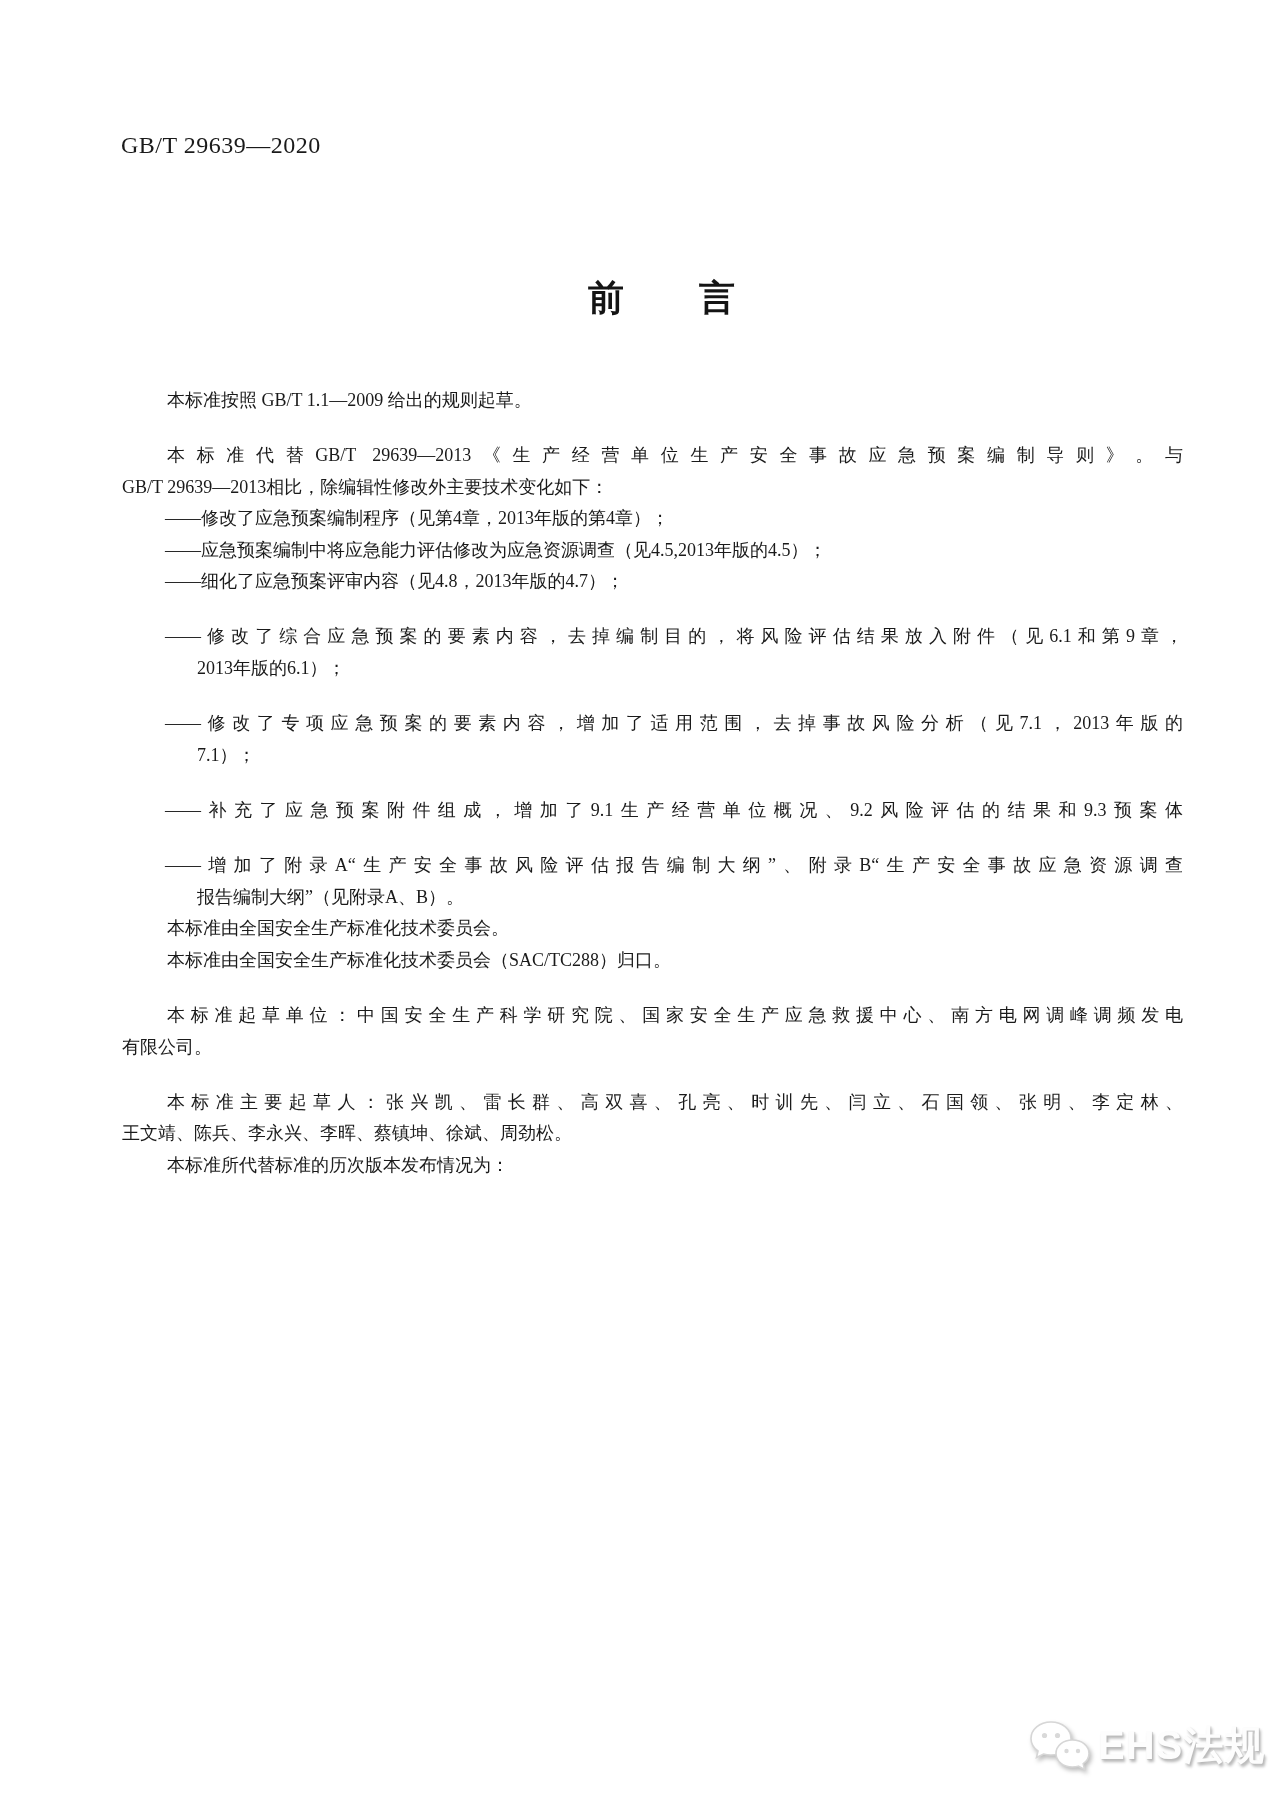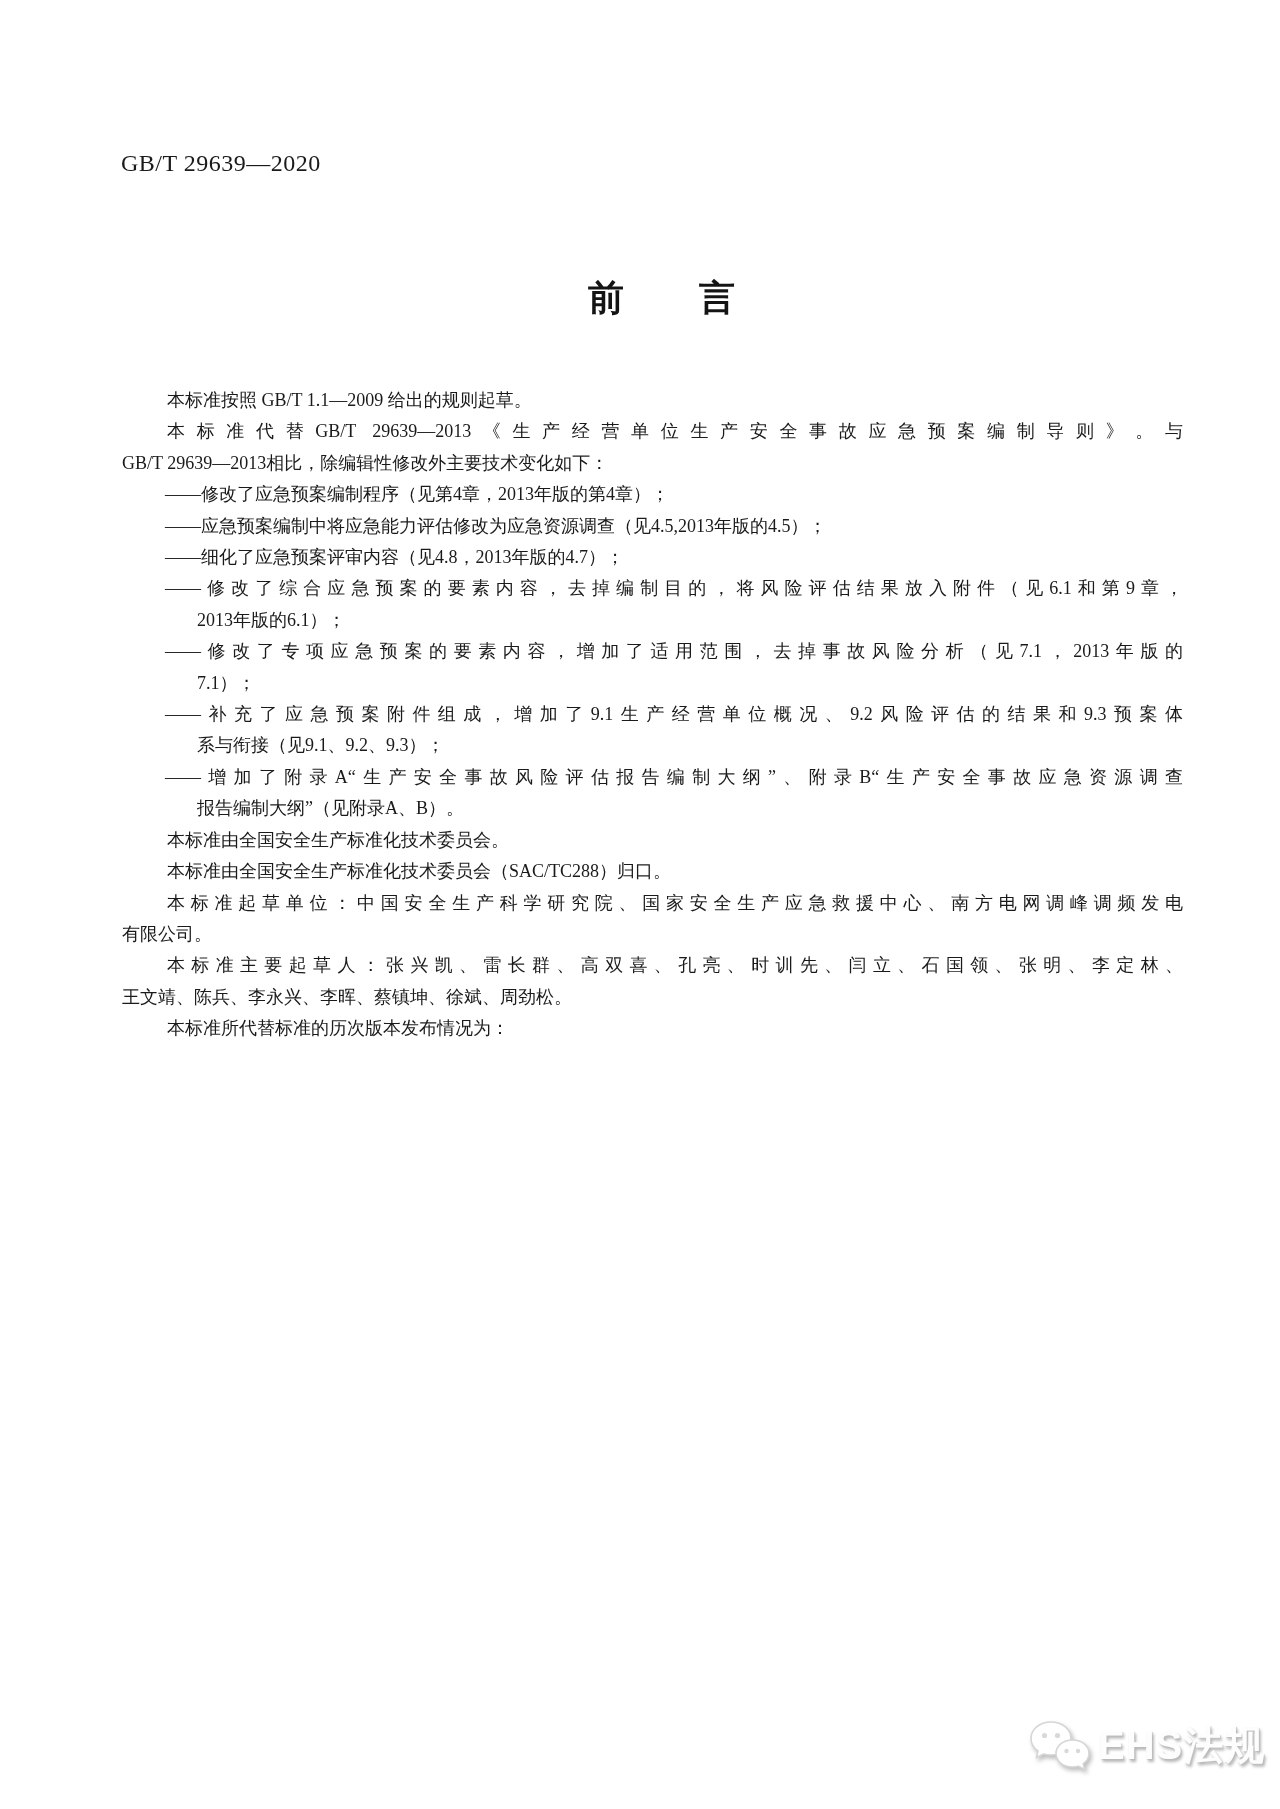--- a/index.html
+++ b/index.html
@@ -7,21 +7,21 @@
     position:relative;
     width:1280px;height:1809px;
     background:#ffffff;
     margin:0 auto;
     overflow:hidden;
     font-family:"Liberation Serif","DejaVu Serif",serif;
     color:#1a1a1a;
   }
   .doc-header{
     position:absolute;
-    left:121px;top:150px;
+    left:121px;top:132px;
     font-size:24px;
     letter-spacing:0.5px;
     white-space:nowrap;
   }
   .doc-title{
     position:absolute;
     top:274px;left:0;
     width:1244px;
     margin:0;
     text-align:center;
@@ -40,20 +40,21 @@
     line-height:31.4px;
   }
   .ln{white-space:normal;}
   .ln.indent{margin-left:45px;}   
   .ln.dash{margin-left:43px;}     
   .ln.cont{margin-left:75px;}     
   .ln.flush{margin-left:0;}
   .ln.stretch{
     text-align:justify;
     text-align-last:justify;      
+    margin-top:24px;
   }
   .watermark{
     position:absolute;
     left:1028px;top:1718px;
     display:flex;
     align-items:flex-start;
     gap:6px;
   }
   .wechat-icon{
     filter:drop-shadow(2px 3px 2px #bdbdbd);
@@ -82,21 +83,20 @@
     <div class="ln indent stretch">本标准代替GB/T 29639—2013《生产经营单位生产安全事故应急预案编制导则》。与</div>
     <div class="ln flush">GB/T 29639—2013相比，除编辑性修改外主要技术变化如下：</div>
     <div class="ln dash">——修改了应急预案编制程序（见第4章，2013年版的第4章）；</div>
     <div class="ln dash">——应急预案编制中将应急能力评估修改为应急资源调查（见4.5,2013年版的4.5）；</div>
     <div class="ln dash">——细化了应急预案评审内容（见4.8，2013年版的4.7）；</div>
     <div class="ln dash stretch">——修改了综合应急预案的要素内容，去掉编制目的，将风险评估结果放入附件（见6.1和第9章，</div>
     <div class="ln cont">2013年版的6.1）；</div>
     <div class="ln dash stretch">——修改了专项应急预案的要素内容，增加了适用范围，去掉事故风险分析（见7.1，2013年版的</div>
     <div class="ln cont">7.1）；</div>
     <div class="ln dash stretch">——补充了应急预案附件组成，增加了9.1生产经营单位概况、9.2风险评估的结果和9.3预案体</div>
-    <div class="ln cont">系与衔接（见9.1、9.2、9.3）；</div>
     <div class="ln dash stretch">——增加了附录A“生产安全事故风险评估报告编制大纲”、附录B“生产安全事故应急资源调查</div>
     <div class="ln cont">报告编制大纲”（见附录A、B）。</div>
     <div class="ln indent">本标准由全国安全生产标准化技术委员会。</div>
     <div class="ln indent">本标准由全国安全生产标准化技术委员会（SAC/TC288）归口。</div>
     <div class="ln indent stretch">本标准起草单位：中国安全生产科学研究院、国家安全生产应急救援中心、南方电网调峰调频发电</div>
     <div class="ln flush">有限公司。</div>
     <div class="ln indent stretch">本标准主要起草人：张兴凯、雷长群、高双喜、孔亮、时训先、闫立、石国领、张明、李定林、</div>
     <div class="ln flush">王文靖、陈兵、李永兴、李晖、蔡镇坤、徐斌、周劲松。</div>
     <div class="ln indent">本标准所代替标准的历次版本发布情况为：</div>
   </div>

